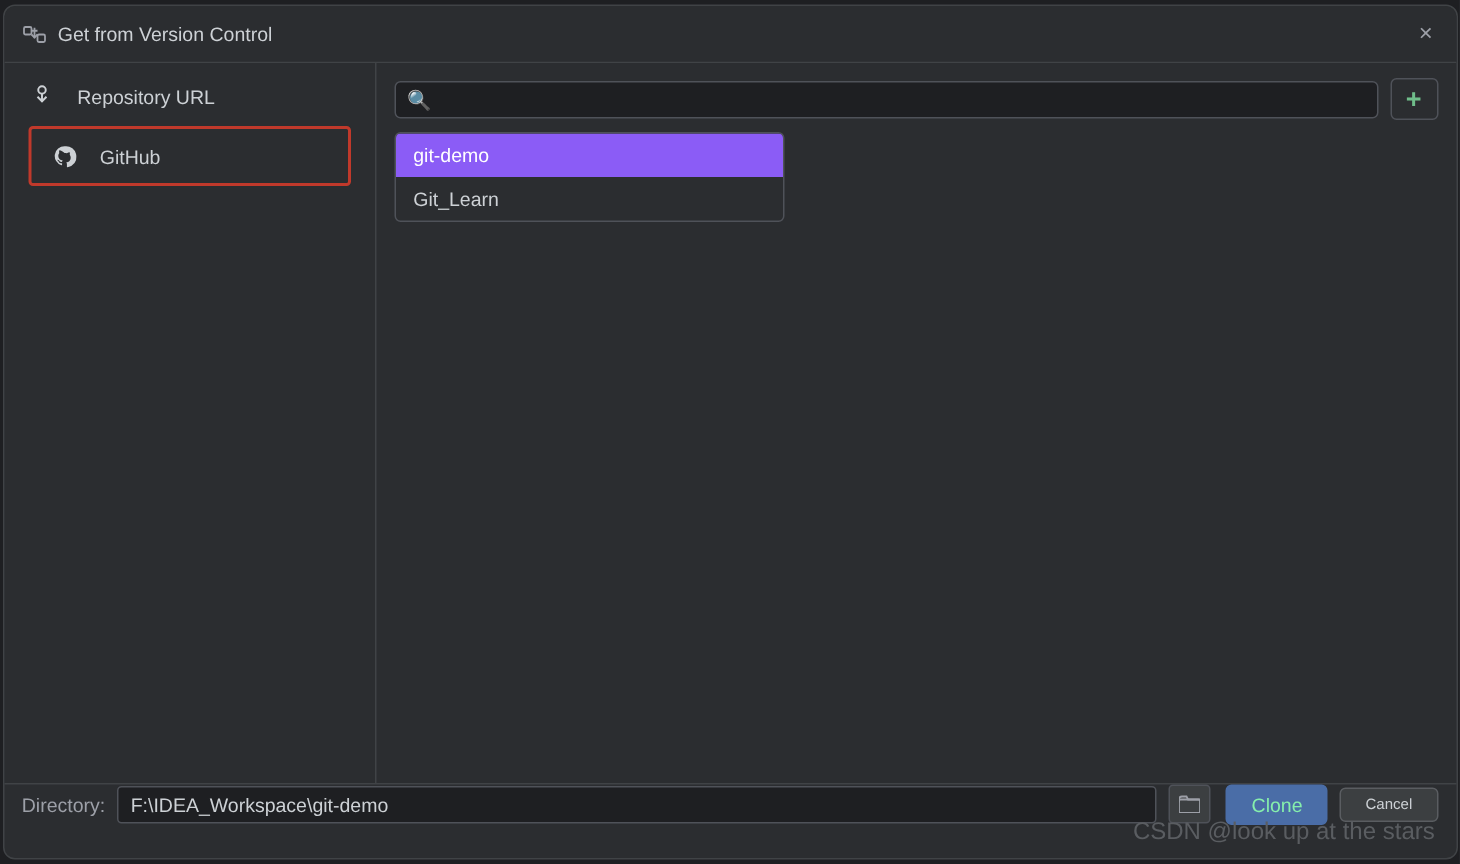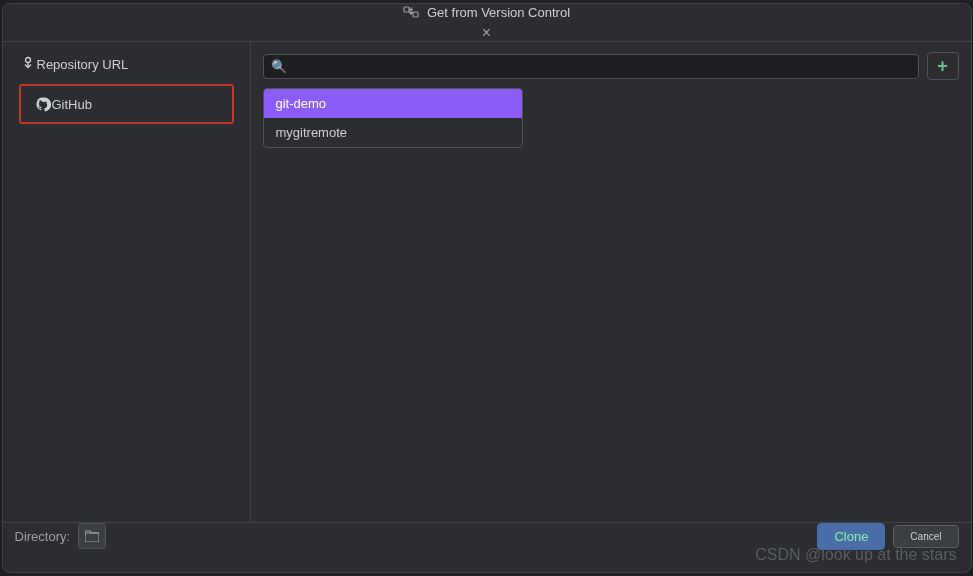--- a/index.html
+++ b/index.html
@@ -29,21 +29,20 @@
 
     .title-bar {
       height: 38px;
       background: #2b2d30;
       border-bottom: 1px solid #404346;
       border-radius: 8px 8px 0 0;
       display: flex;
       align-items: center;
       justify-content: space-between;
       padding: 0 12px;
-      flex-direction: column;
     }
 
     .title-bar-left {
       display: flex;
       align-items: center;
       gap: 8px;
     }
 
     .title-icon {
       width: 16px;
@@ -80,21 +79,21 @@
       background: #2b2d30;
       border-right: 1px solid #404346;
       display: flex;
       flex-direction: column;
       padding-top: 4px;
     }
 
     .sidebar-item {
       display: flex;
       align-items: center;
-      gap: 1px;
+      gap: 16px;
       padding: 10px 14px;
       cursor: pointer;
       color: #cdd1d5;
     }
 
     .sidebar-item-icon {
       font-size: 15px;
       display: flex;
       align-items: center;
     }
@@ -327,29 +326,30 @@
           <input class="search-input" type="text" value="" placeholder="" style="">
         </div>
         <div class="add-btn">+</div>
       </div>
 
       <div class="dropdown">
         <div class="dropdown-item selected">
           <span>git-demo</span>
         </div>
         <div class="dropdown-item">
-          <span>mygitremote</span>
+          <span>Git_Learn</span>
         </div>
       </div>
     </div>
   </div>
 
   <div class="bottom-bar">
     <div class="directory-row">
       <span class="directory-label">Directory:</span>
+      <input class="directory-input" type="text" value="F:\IDEA_Workspace\git-demo" style="">
       <div class="dir-browse-btn">
         <svg width="14" height="12" viewBox="0 0 14 12">
           <rect x="0" y="3" width="14" height="9" rx="1" fill="none" stroke="#9da0a8" stroke-width="1.2"></rect>
           <path d="M0 5 L0 3 Q0 1 2 1 L5 1 L6 3 L14 3" fill="none" stroke="#9da0a8" stroke-width="1.2"></path>
         </svg>
       </div>
     </div>
     <div class="buttons-row">
       <button class="btn-clone">Clone</button>
       <button class="btn-cancel">Cancel</button>

